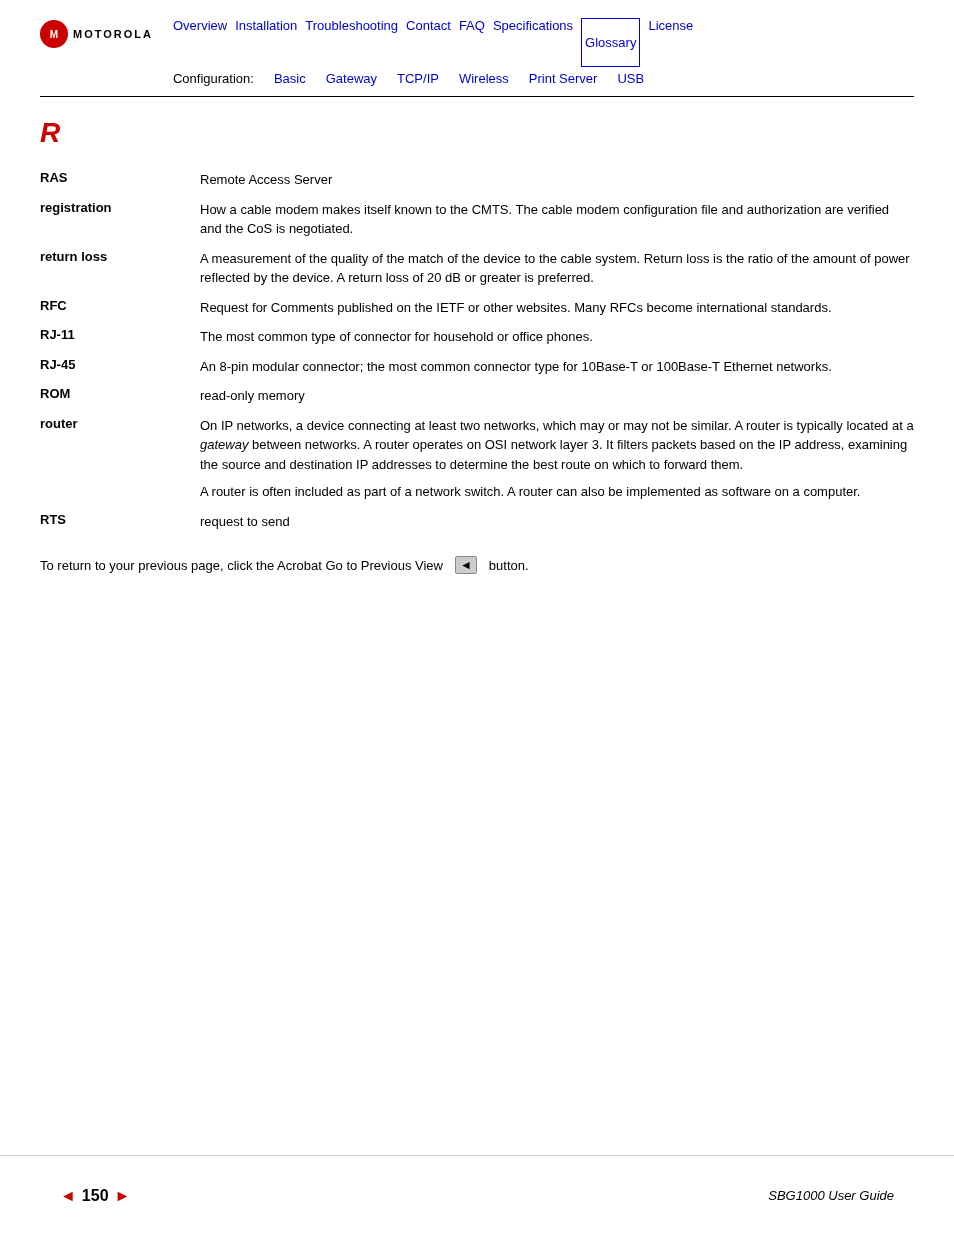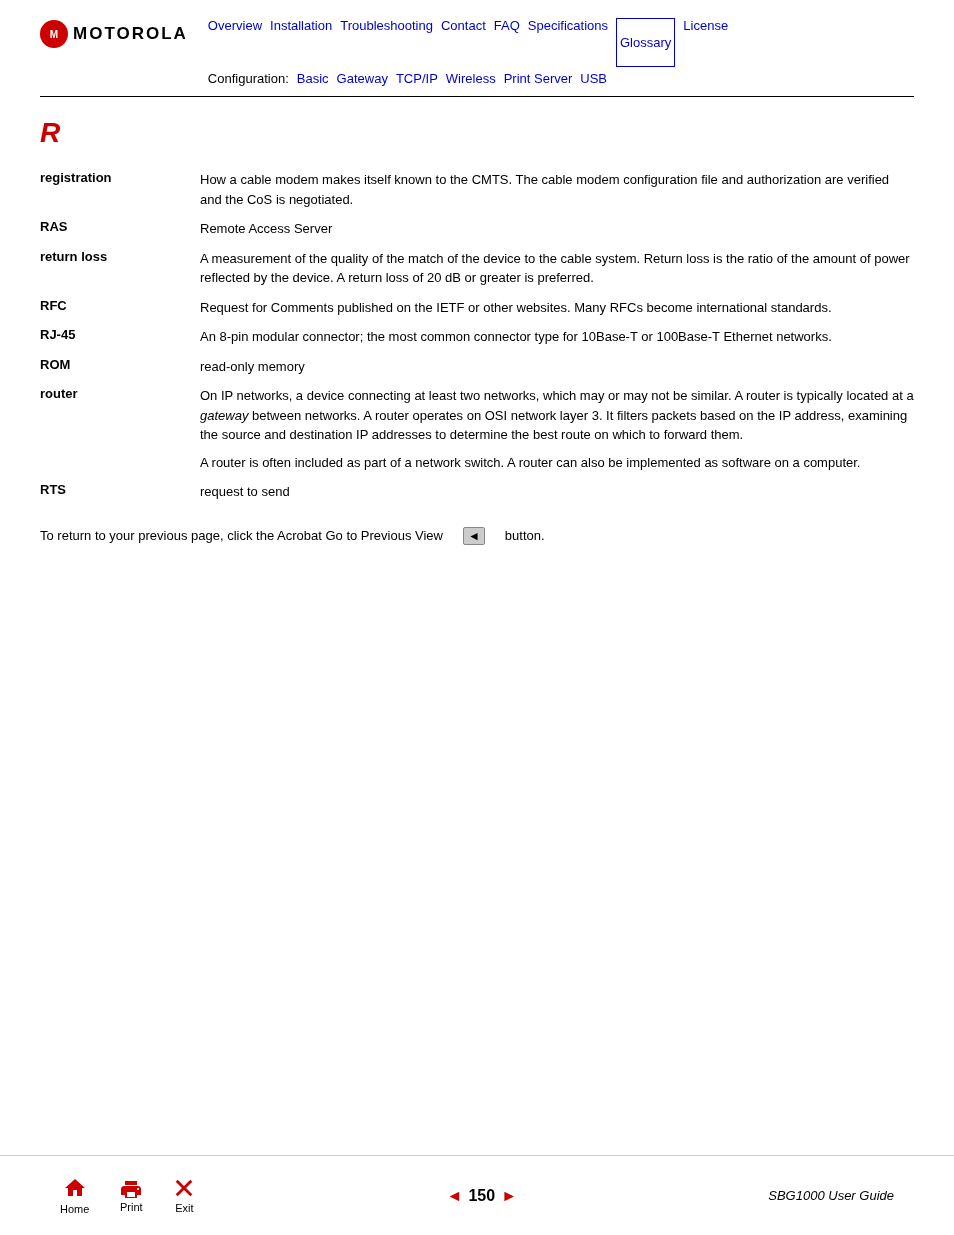--- a/index.html
+++ b/index.html
@@ -38,21 +38,21 @@
       border-radius: 50%;
       background: #cc0000;
       display: flex;
       align-items: center;
       justify-content: center;
       color: white;
       font-weight: bold;
       font-size: 14px;
     }
     .logo-text {
-      font-size: 17px;
+      font-size: 11px;
       font-weight: bold;
       color: #000;
       letter-spacing: 2px;
       text-transform: uppercase;
     }
     .nav-area {
       flex: 1;
     }
     .nav-top {
       display: flex;
@@ -65,21 +65,21 @@
       text-decoration: none;
       font-size: 13px;
       cursor: pointer;
     }
     .nav-link.active-box {
       border: 1px solid #0000cc;
       padding: 16px 3px;
     }
     .nav-bottom {
       display: flex;
-      gap: 8px;
+      gap: 20px;
       align-items: center;
     }
     .nav-config-label {
       font-size: 13px;
       color: #000;
       font-weight: normal;
     }
 
     
     .header-divider {
@@ -131,21 +131,21 @@
     .def-cell em {
       font-style: italic;
     }
 
     
     .footer-note {
       margin-top: 20px;
       font-size: 13px;
       display: flex;
       align-items: center;
-      gap: 20px;
+      gap: 12px;
     }
     .back-btn-icon {
       display: inline-flex;
       align-items: center;
       justify-content: center;
       background: #ccc;
       border: 1px solid #888;
       border-radius: 2px;
       padding: 1px 4px;
       font-size: 12px;
@@ -257,40 +257,44 @@
 
 <hr class="header-divider">
 
 <div class="content">
   <div class="section-letter">R</div>
 
   <table class="glossary-table">
     <tbody>
 
       <tr>
+        <td class="term-cell">RAS</td>
+        <td class="def-cell">Remote Access Server</td>
+      </tr>
+
+      <tr>
         <td class="term-cell">registration</td>
         <td class="def-cell">How a cable modem makes itself known to the CMTS. The cable modem configuration file and authorization are verified and the CoS is negotiated.</td>
       </tr>
 
       <tr>
-        <td class="term-cell">RAS</td>
-        <td class="def-cell">Remote Access Server</td>
-      </tr>
-
-      <tr>
         <td class="term-cell">return loss</td>
         <td class="def-cell">A measurement of the quality of the match of the device to the cable system. Return loss is the ratio of the amount of power reflected by the device. A return loss of 20 dB or greater is preferred.</td>
       </tr>
 
 
       <tr>
         <td class="term-cell">RFC</td>
         <td class="def-cell">Request for Comments published on the IETF or other websites. Many RFCs become international standards.</td>
       </tr>
 
+      <tr>
+        <td class="term-cell">RJ-11</td>
+        <td class="def-cell">The most common type of connector for household or office phones.</td>
+      </tr>
 
       <tr>
         <td class="term-cell">RJ-45</td>
         <td class="def-cell">An 8-pin modular connector; the most common connector type for 10Base-T or 100Base-T Ethernet networks.</td>
       </tr>
 
       <tr>
         <td class="term-cell">ROM</td>
         <td class="def-cell">read-only memory</td>
       </tr>
@@ -312,44 +316,20 @@
   </table>
 
   <div class="footer-note">
     <span>To return to your previous page, click the Acrobat Go to Previous View</span>
     <span class="back-btn-icon">◄</span>
     <span>button.</span>
   </div>
 </div>
 
 <div class="bottom-bar">
-  <div class="bottom-nav-icons">
-
-    <div class="bottom-nav-item">
-      <svg class="icon-home" viewBox="0 0 24 24" fill="#cc0000">
-        <path d="M10 20v-6h4v6h5v-8h3L12 3 2 12h3v8z"></path>
-      </svg>
-      <span>Home</span>
-    </div>
-
-    <div class="bottom-nav-item">
-      <svg class="icon-print" viewBox="0 0 24 20" fill="#cc0000">
-        <path d="M19 8H5c-1.66 0-3 1.34-3 3v6h4v4h12v-4h4v-6c0-1.66-1.34-3-3-3zm-3 11H8v-5h8v5zm3-7c-.55 0-1-.45-1-1s.45-1 1-1 1 .45 1 1-.45 1-1 1zm-1-9H6v4h12V3z"></path>
-      </svg>
-      <span>Print</span>
-    </div>
-
-    <div class="bottom-nav-item">
-      <svg class="icon-exit" viewBox="0 0 24 24">
-        <line x1="4" y1="4" x2="20" y2="20" stroke="#cc0000" stroke-width="3"></line>
-        <line x1="20" y1="4" x2="4" y2="20" stroke="#cc0000" stroke-width="3"></line>
-      </svg>
-      <span>Exit</span>
-    </div>
-  </div>
 
   <div class="page-nav">
     <span class="page-arrow">◄</span>
     <span class="page-num">150</span>
     <span class="page-arrow">►</span>
   </div>
 
   <div class="doc-title">SBG1000 User Guide</div>
 </div>
 

